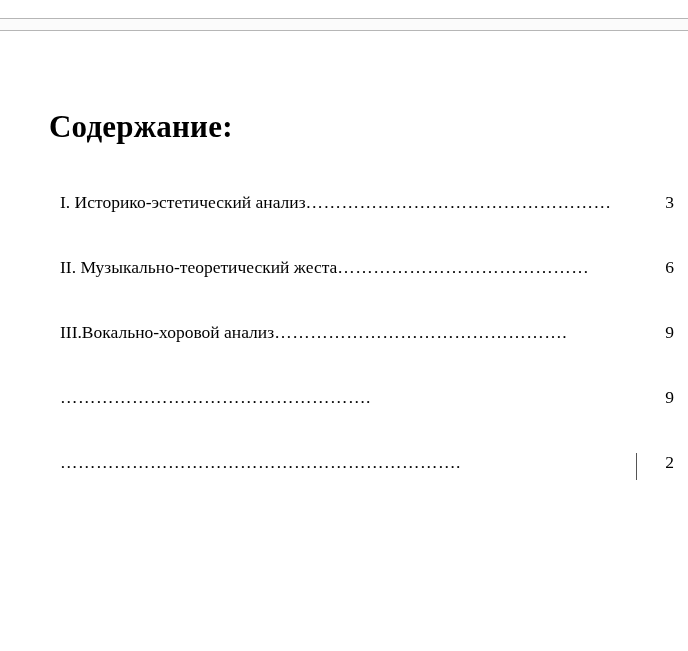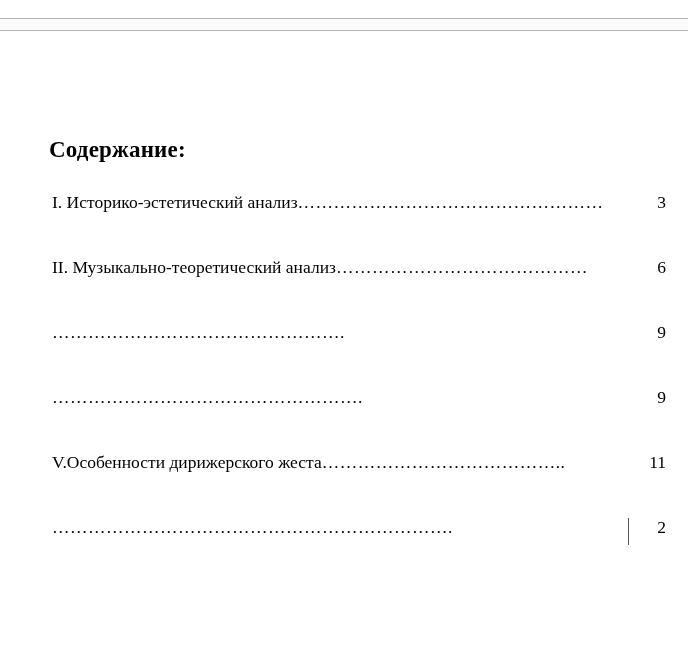--- a/index.html
+++ b/index.html
@@ -35,31 +35,30 @@
     top: 32px;
     width: 688px;
     height: 619px;
     background: #ffffff;
   }
 
   #doc-title {
     position: absolute;
     left: 49px;
     top: 77px;
-    font-size: 23px;
+    font-size: 31px;
     font-weight: bold;
     color: #000000;
     letter-spacing: 0.2px;
     white-space: nowrap;
-    margin-top: 28px;
   }
 
   .toc-list {
     position: absolute;
-    left: 52px;
+    left: 60px;
     top: 160px;
     width: 614px;
   }
 
   .toc-entry {
     display: flex;
     align-items: baseline;
     width: 100%;
     height: 65px;
     font-size: 17.5px;
@@ -107,40 +106,36 @@
 
   <div class="toc-list">
 
     <div class="toc-entry">
       <span class="entry-label">I. Историко-эстетический анализ</span>
       <span class="leader">……………………………………………</span>
       <span class="entry-page">3</span>
     </div>
 
     <div class="toc-entry">
-      <span class="entry-label">II. Музыкально-теоретический анализ</span>
+      <span class="entry-label">II. Музыкально-теоретический жеста</span>
       <span class="leader">……………………………………</span>
       <span class="entry-page">6</span>
     </div>
 
     <div class="toc-entry">
+      <span class="entry-label">III.Вокально-хоровой анализ</span>
       <span class="leader">………………………………………….</span>
       <span class="entry-page">9</span>
     </div>
 
     <div class="toc-entry">
       <span class="leader">…………………………………………….</span>
       <span class="entry-page">9</span>
     </div>
 
-    <div class="toc-entry">
-      <span class="entry-label">V.Особенности дирижерского жеста</span>
-      <span class="leader">…………………………………..</span>
-      <span class="entry-page">11</span>
-    </div>
 
     <div class="toc-entry">
       <span class="leader">………………………………………………………….</span>
       <span class="entry-page">2</span>
       <span class="caret"></span>
     </div>
 
   </div>
 </div>
 

